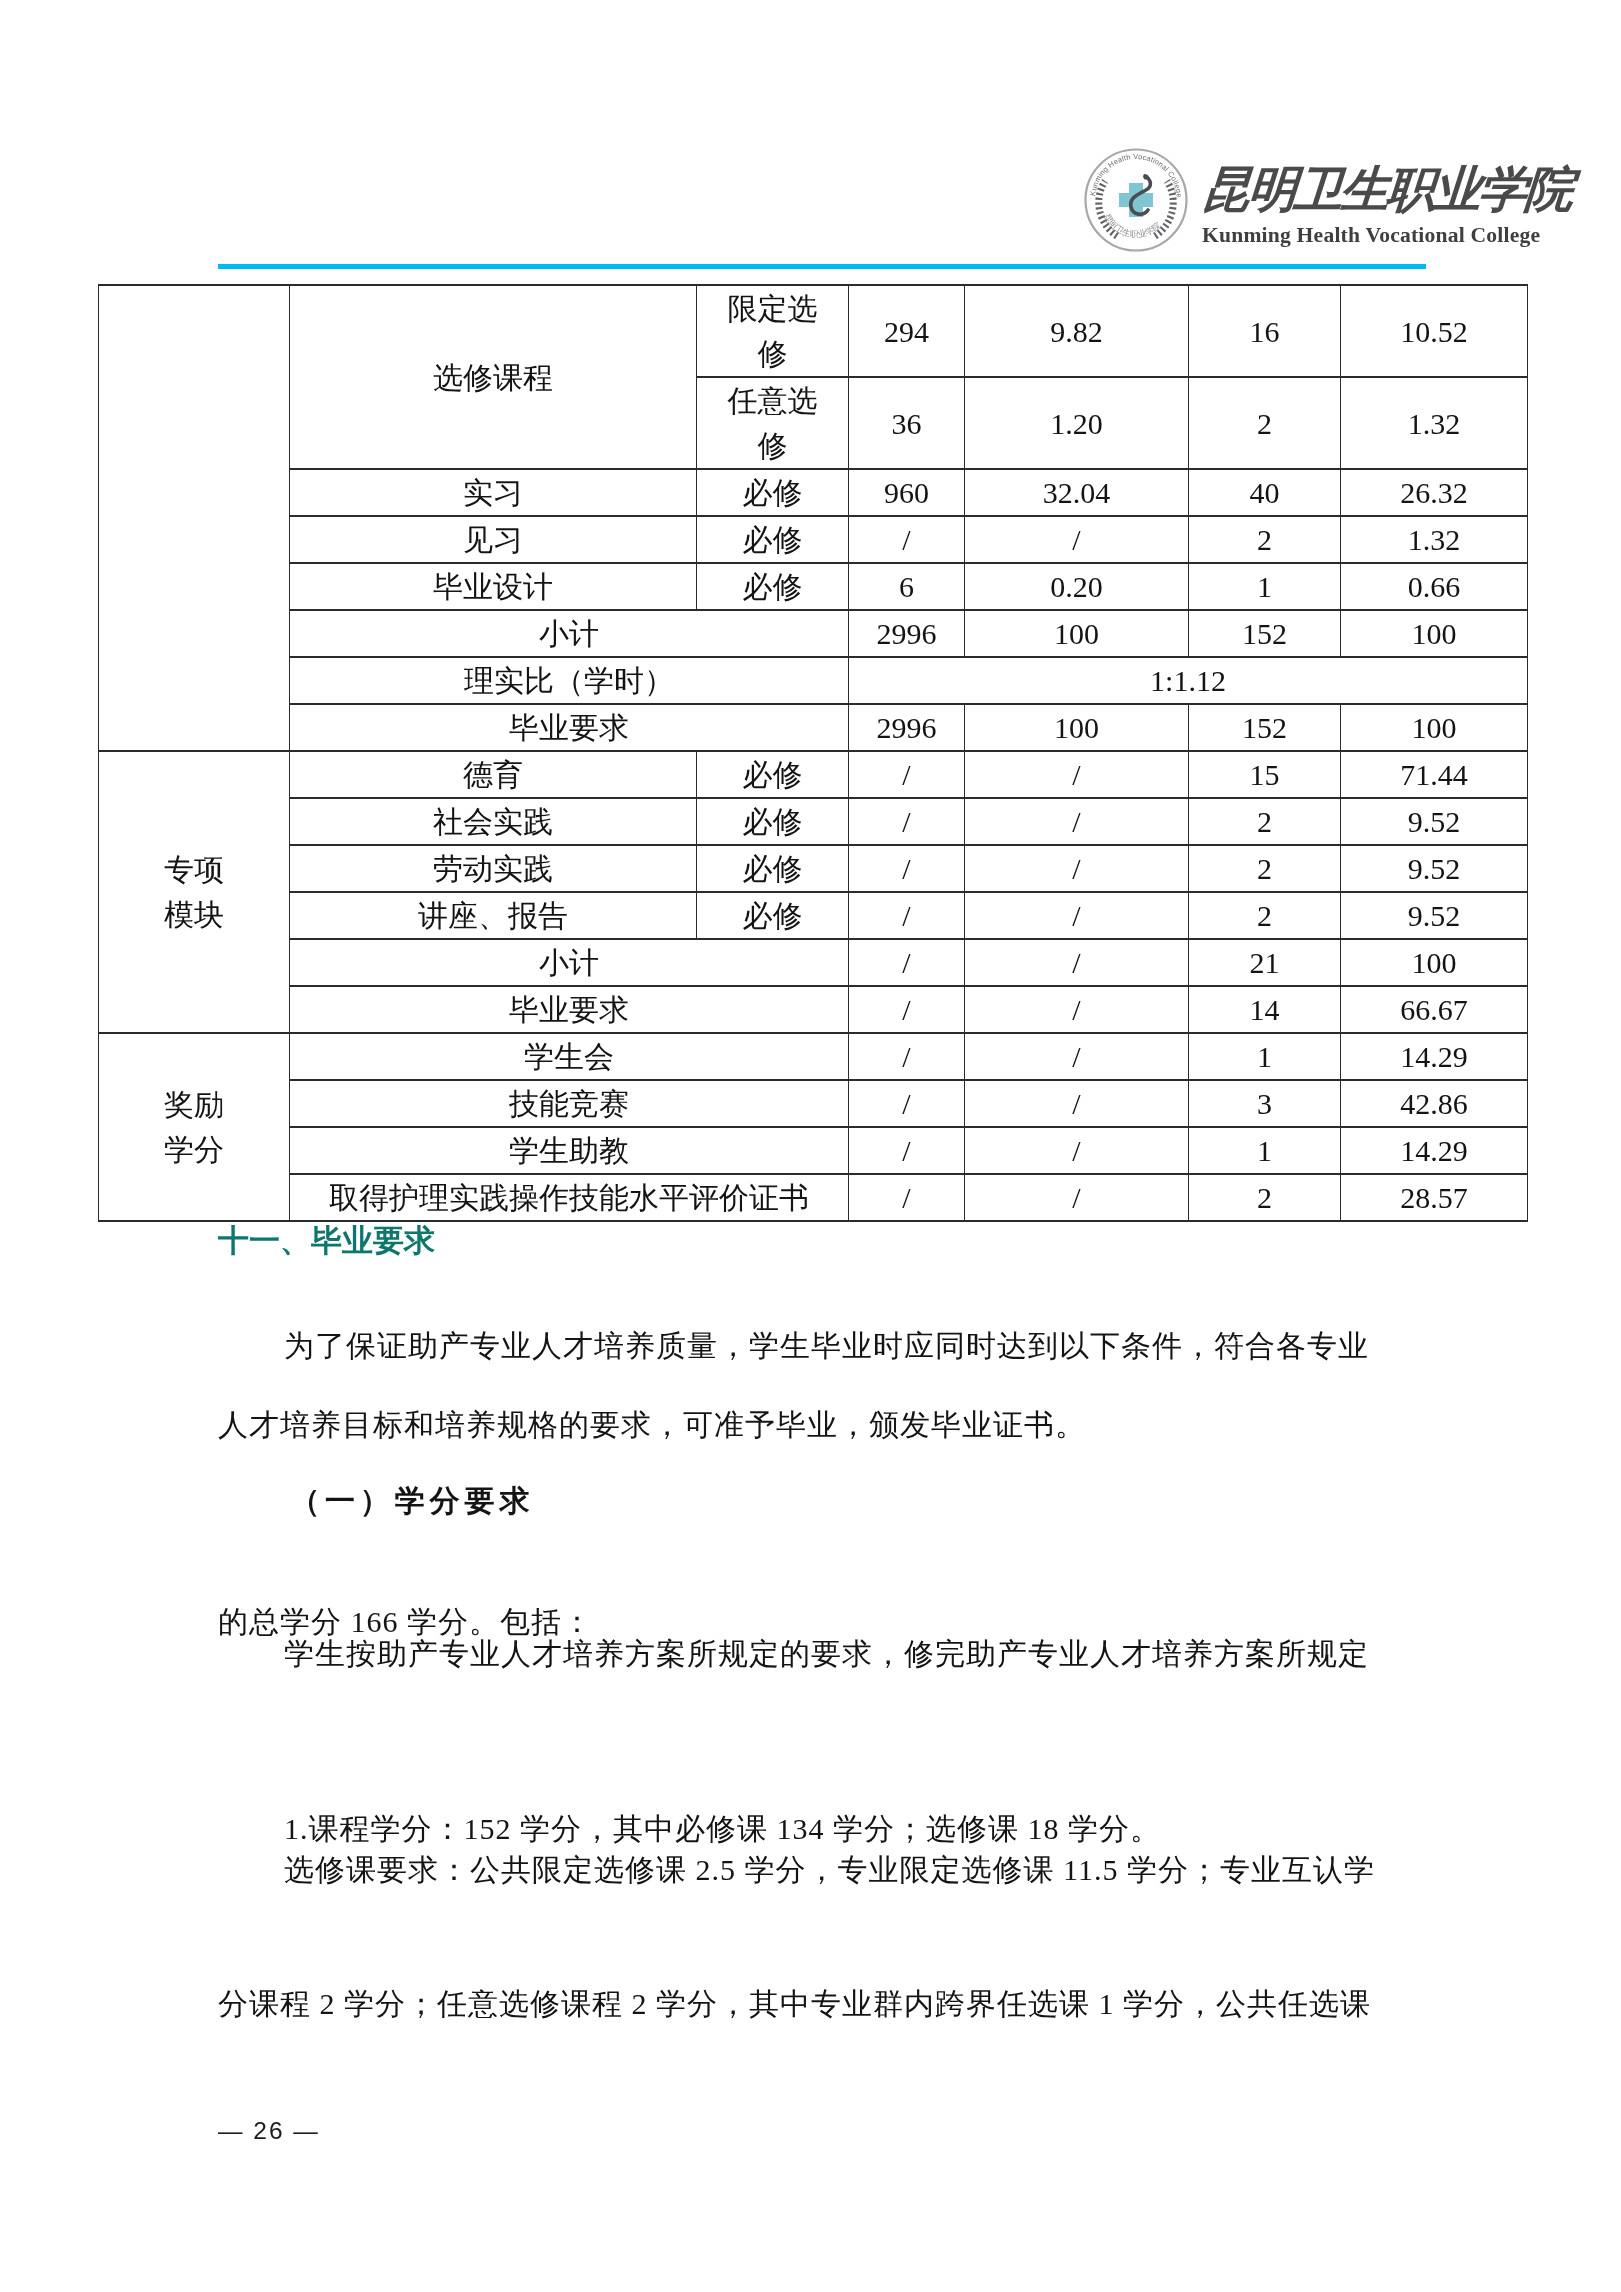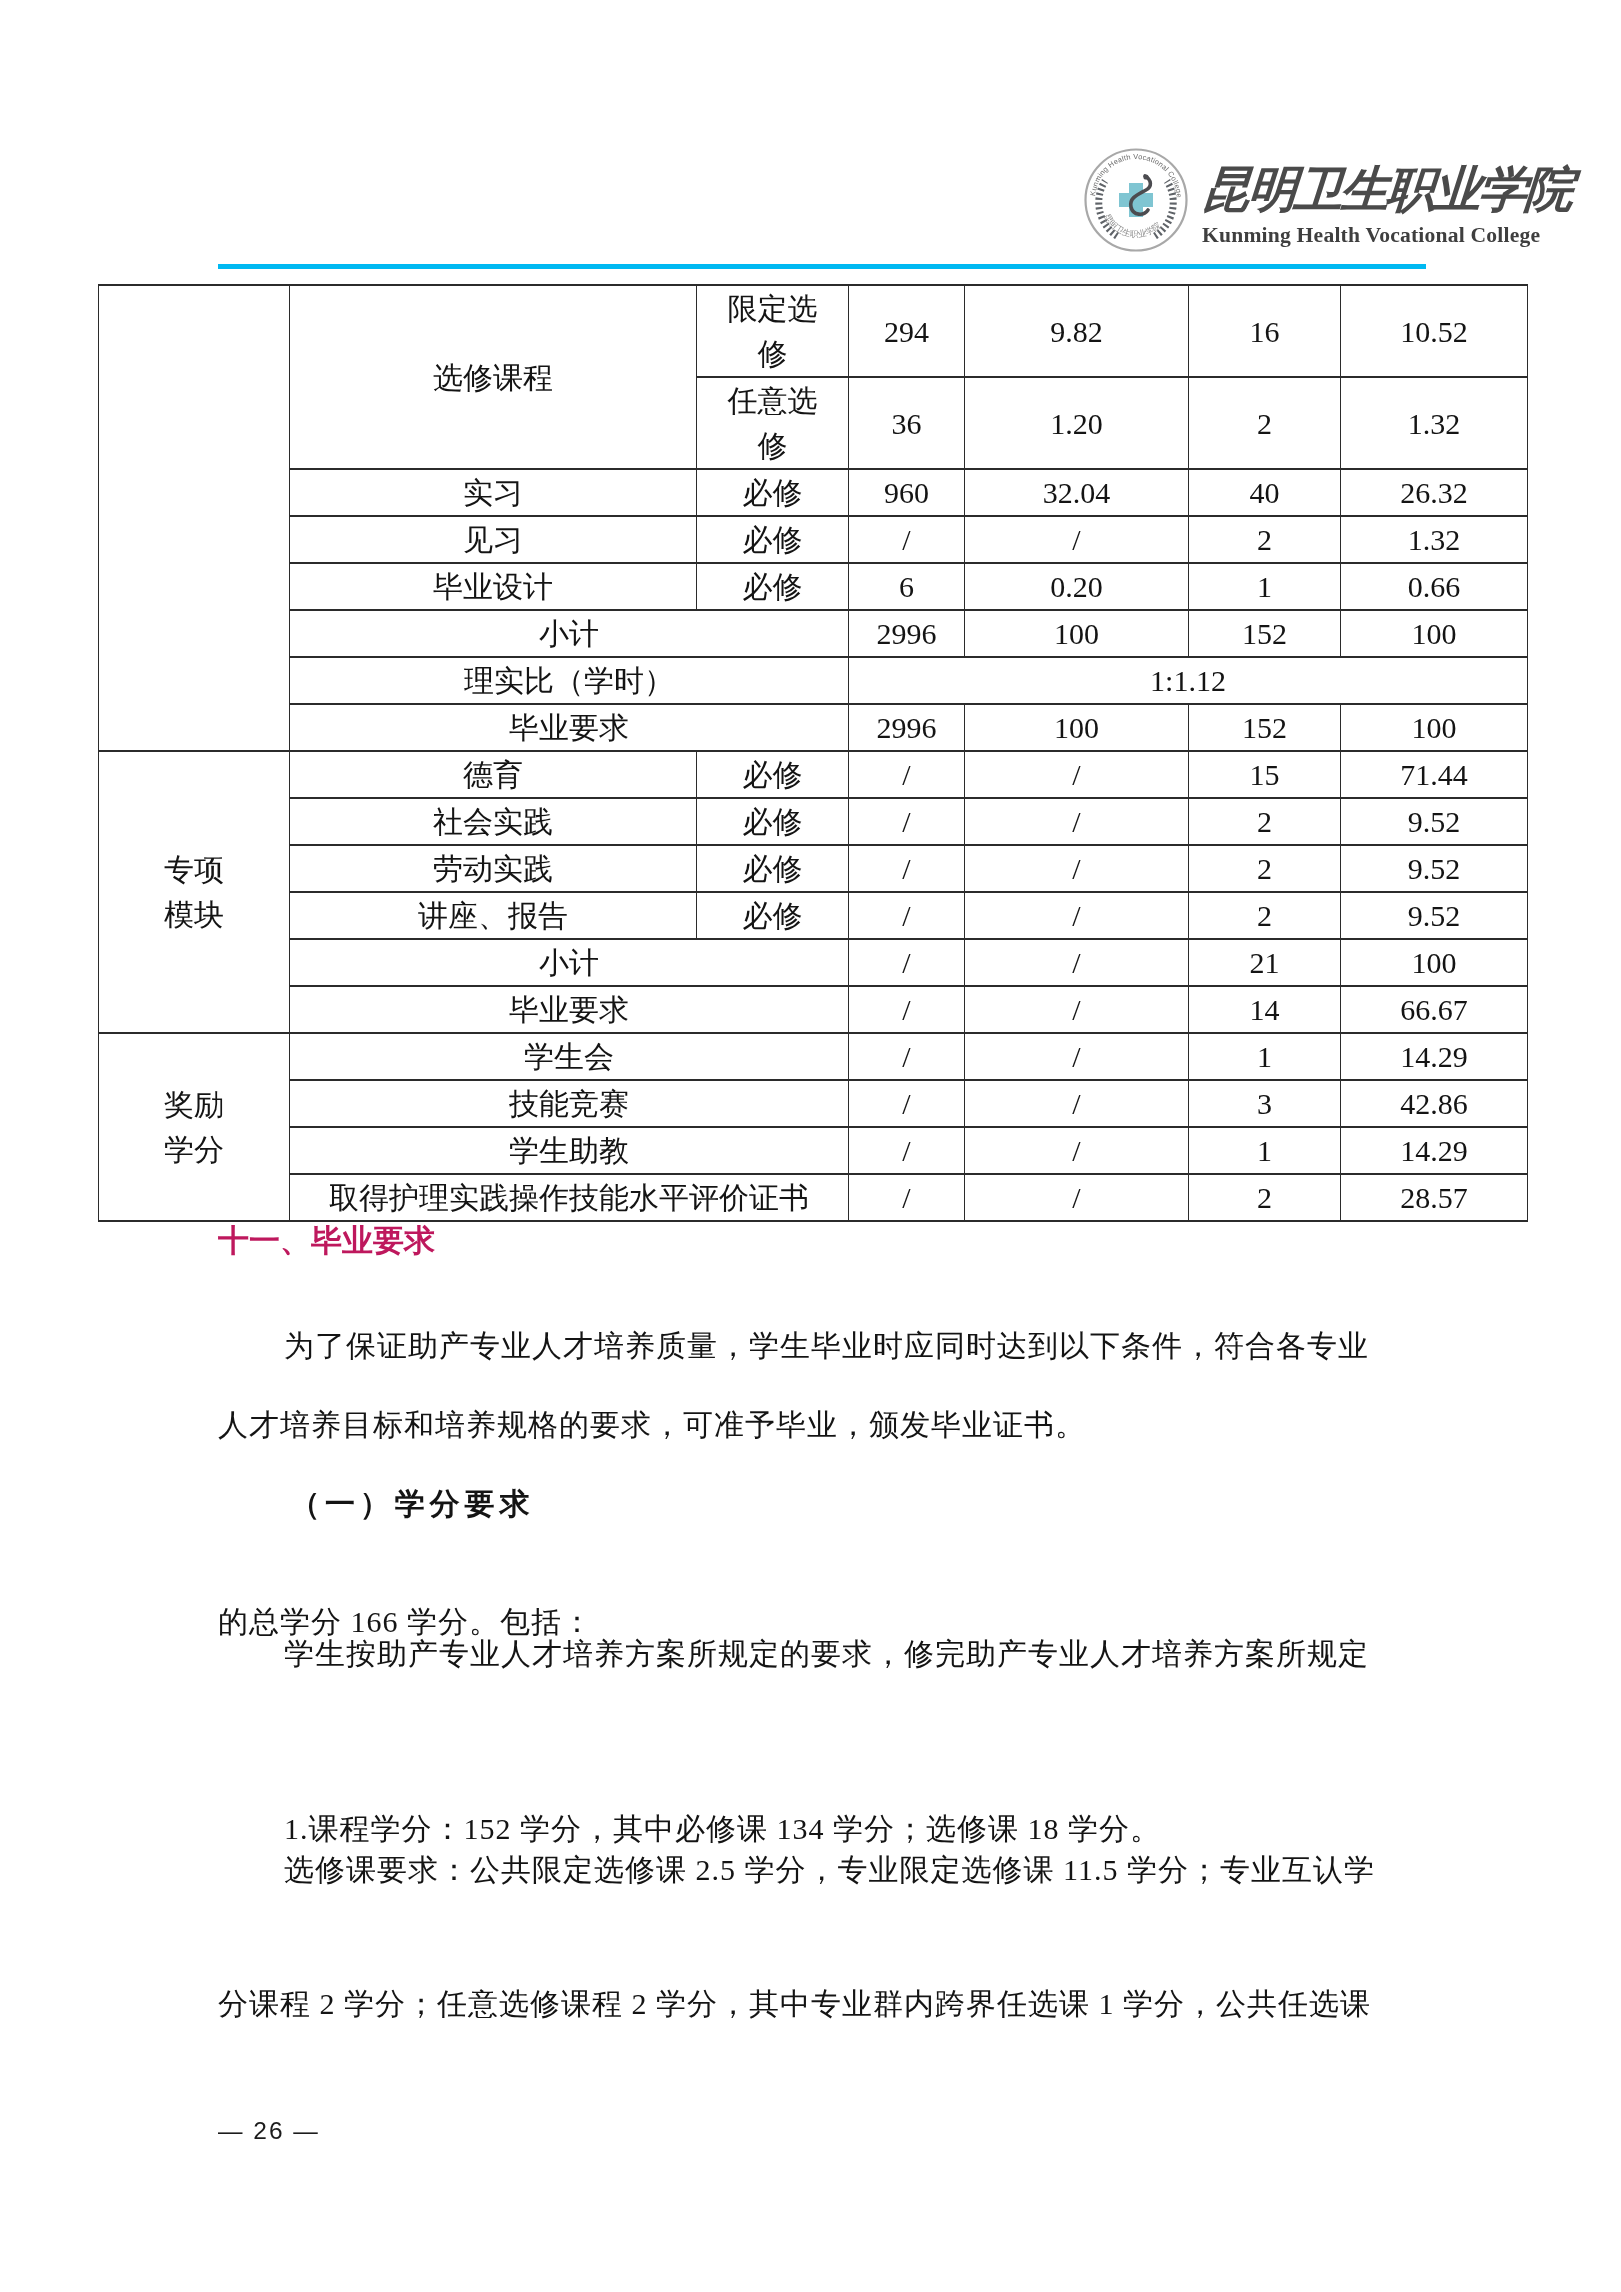--- a/index.html
+++ b/index.html
@@ -44,30 +44,30 @@
     padding:0 2px;
     overflow:hidden;
   }
   #credit-table tr{height:44px;}
   #credit-table tr:nth-child(1),
   #credit-table tr:nth-child(2){height:92px;}
   
   .sec-heading{
     position:absolute;left:218px;top:1221px;margin:0;
     font-family:"Liberation Sans", sans-serif;
-    font-weight:700;font-size:31px;line-height:39px;color:#be185d;
+    font-weight:700;font-size:31px;line-height:39px;color:#0f766e;
     white-space:nowrap;
   }
   .tline{
     position:absolute;left:218px;
     font-size:30px;line-height:41px;color:#141414;
     white-space:nowrap;letter-spacing:1px;
   }
   .ind{left:284px;}
-  .kai{font-weight:600;letter-spacing:4.9px;}
+  .kai{font-weight:600;letter-spacing:4.9px;font-family:Liberation Mono, monospace;}
   .l0{top:1325px;}
   .l1{top:1404px;}
   .l2{top:1483px;left:290px;}
   .l3{top:1633px;}
   .l4{top:1601px;}
   .l5{top:1808px;}
   .l6{top:1849px;}
   .l7{top:1983px;}
   
   #page-number{

